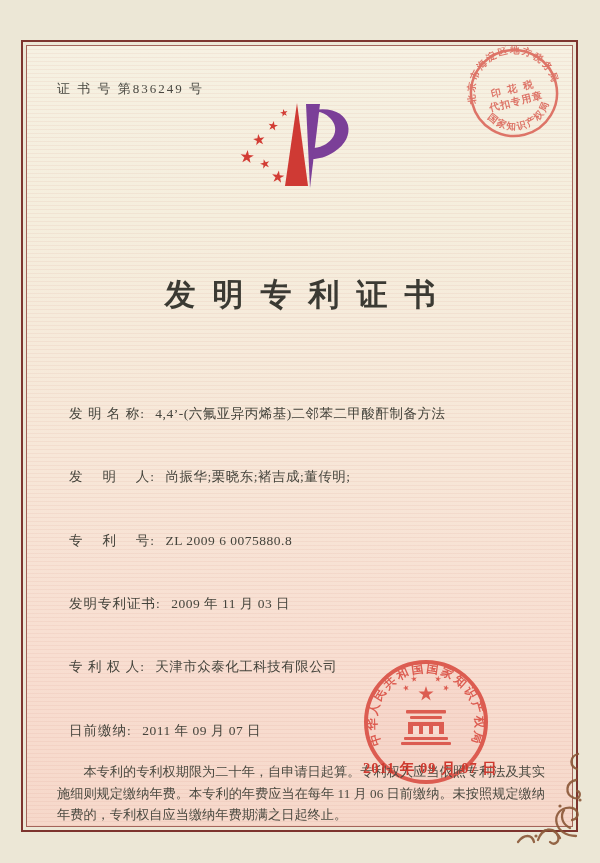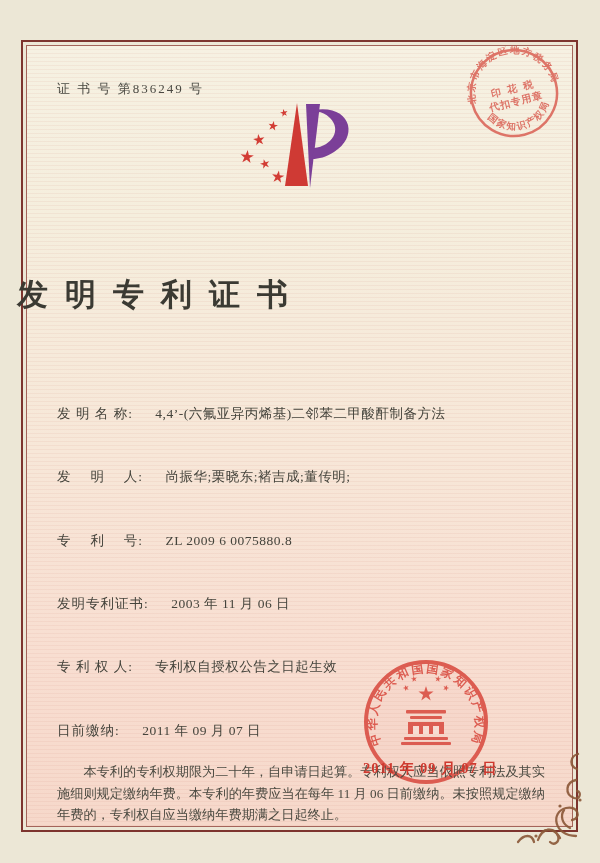--- a/index.html
+++ b/index.html
@@ -18,26 +18,26 @@
   .frame-inner{
     position:absolute;inset:3px;
     border:1px solid #a4645a;
     background:
       repeating-linear-gradient(0deg, rgba(206,132,118,0.10) 0 1px, rgba(0,0,0,0) 1px 4px),
       linear-gradient(180deg,#f6f1e2 0%,#f5eedd 22%,#f7e7d8 52%,#f8ded1 78%,#f6d8ca 100%);
   }
   
   .cert-no{position:absolute;left:57px;top:80px;font-size:13px;letter-spacing:2px;color:#4a4942;}
   .title{
-    position:absolute;left:0;top:166px;width:600px;
+    position:absolute;left:0;top:166px;width:600px;text-align:center;
     font-size:31px;font-weight:600;color:#3b3a33;letter-spacing:17px;text-indent:17px;
   }
   .field{position:absolute;left:57px;font-size:13.5px;color:#45443c;white-space:nowrap;}
-  .field .lbl{letter-spacing:1px;}
-  .field .val{margin-left:19px;letter-spacing:0.5px;}
+  .field .lbl{letter-spacing:1px;margin-left:12px;}
+  .field .val{margin-left:7px;letter-spacing:0.5px;}
   .f0{top:255px}.f1{top:300px}.f2{top:346px}.f3{top:391px}.f4{top:436px}.f5{top:482px}
   .body-text{
     position:absolute;left:57px;top:503px;width:488px;
     font-size:13.2px;line-height:21.6px;text-align:justify;color:#4b4a41;
   }
   .body-text p{margin:0;text-indent:2em;}
   
   .seal-wrap{position:absolute;left:356px;top:652px;width:140px;height:140px;}
   .seal-date{
     position:absolute;left:363px;top:759px;font-size:14.5px;font-weight:bold;
@@ -91,25 +91,25 @@
   <div class="field f1 z">
     <span class="lbl">发　 明　 人:</span>
     <span class="val">尚振华;栗晓东;褚吉成;董传明;</span>
   </div>
   <div class="field f2 z">
     <span class="lbl">专　 利　 号:</span>
     <span class="val">ZL 2009 6 0075880.8</span>
   </div>
   <div class="field f3 z">
     <span class="lbl">发明专利证书:</span>
-    <span class="val">2003 年 11 月 06 日</span>
+    <span class="val">2009 年 11 月 03 日</span>
   </div>
   <div class="field f4 z">
     <span class="lbl">专 利 权 人:</span>
-    <span class="val">专利权自授权公告之日起生效</span>
+    <span class="val">天津市众泰化工科技有限公司</span>
   </div>
   <div class="field f5 z">
     <span class="lbl">日前缴纳:</span>
     <span class="val">2011 年 09 月 07 日</span>
   </div>
 
   <div class="body-text z">
     <p>本专利的专利权期限为二十年，自申请日起算。专利权人应当依照专利法及其实施细则规定缴纳年费。本专利的年费应当在每年 11 月 06 日前缴纳。未按照规定缴纳年费的，专利权自应当缴纳年费期满之日起终止。</p>
 
   </div>

